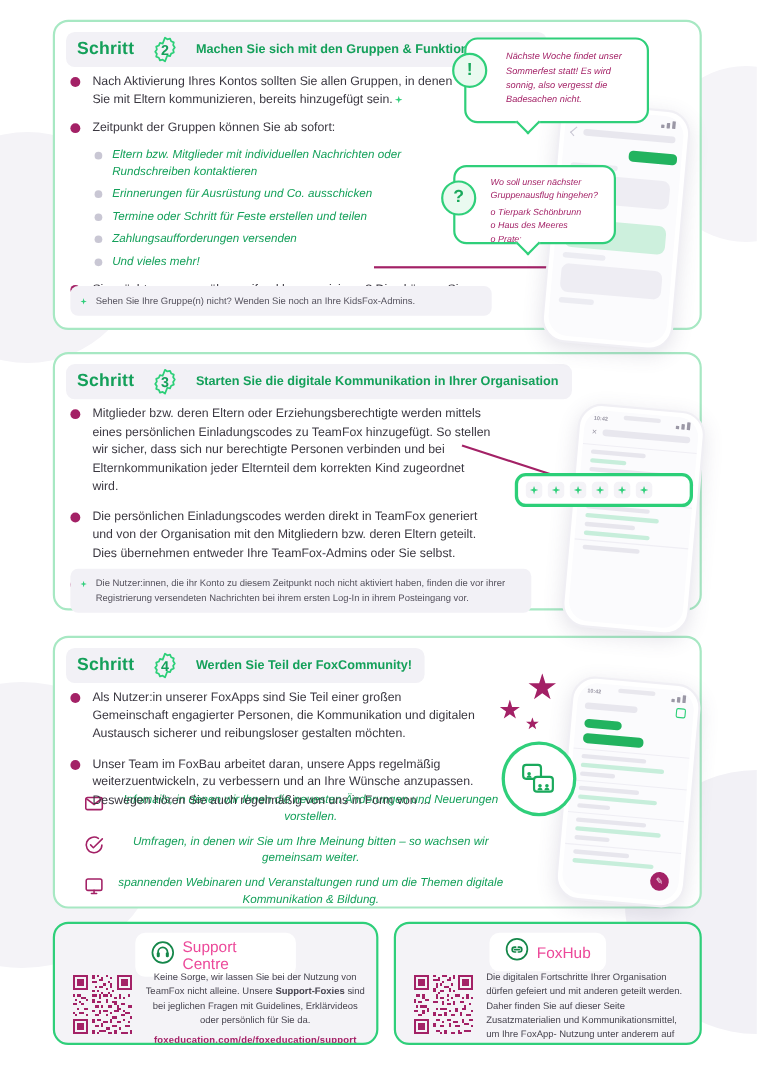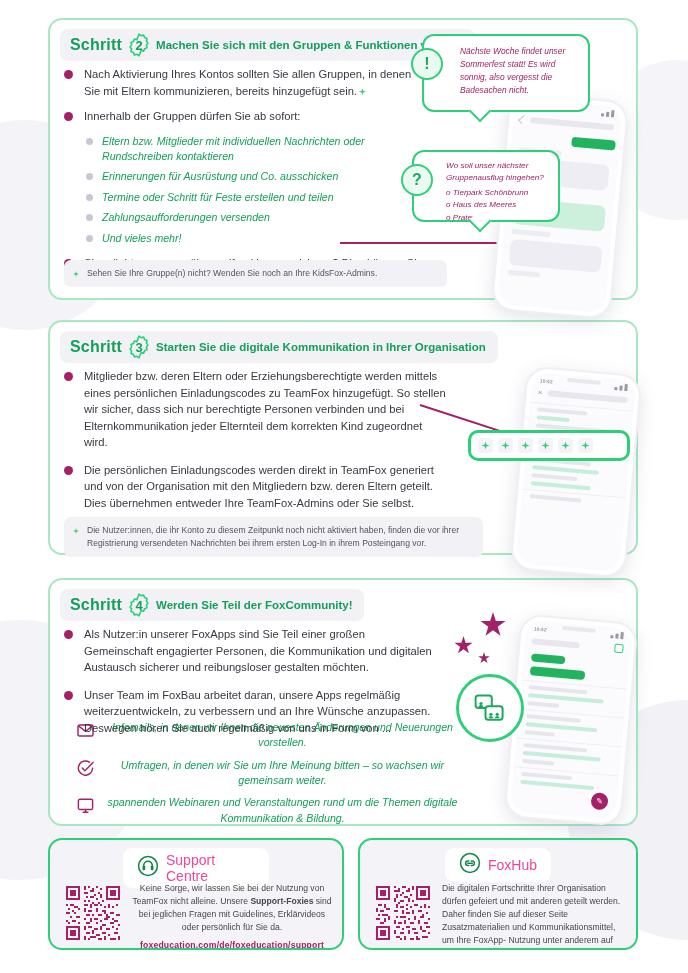--- a/index.html
+++ b/index.html
@@ -25,21 +25,21 @@
     border:2px solid #a7e8c3;
     border-radius:14px;
     background:#ffffff;
     box-sizing:border-box;
     z-index:2;
   }
   .card-inner{position:relative;width:100%;height:100%;}
 
   .hdr{
     position:absolute;left:10px;top:9px;
-    display:flex;align-items:center;gap:5px;
+    display:flex;align-items:center;gap:16px;
     background:#f2f1f6;border-radius:8px;
     padding:4px 12px 4px 10px;
     z-index:6;
   }
   .hdr .schritt{
     font-size:16px;font-weight:bold;color:#0f9d58;color:#14a05a;
     letter-spacing:.2px;
   }
   .badge{
     width:24px;height:24px;position:relative;flex:0 0 24px;
@@ -215,21 +215,21 @@
         <span class="title">Machen Sie sich mit den Gruppen &amp; Funktionen vertraut</span>
       </div>
 
       <div class="bullets" style="width:360px;top:46px;">
         <div class="bl">
           <span class="dot"></span>
           <span class="bl-txt"><span>Nach Aktivierung Ihres Kontos sollten Sie allen Gruppen, in denen Sie mit Eltern kommunizieren, bereits hinzugefügt sein.</span><span class="star"></span></span>
         </div>
         <div class="bl">
           <span class="dot"></span>
-          <span class="bl-txt">Innerhalb der Gruppen dürfen Sie ab sofort:</span>
+          <span class="bl-txt">Zeitpunkt der Gruppen können Sie ab sofort:</span>
         </div>
 
         <div style="margin-top:2px;">
           <div class="sub">
               <span class="sdot"></span>
               <span class="stxt">Eltern bzw. Mitglieder mit individuellen Nachrichten oder Rundschreiben kontaktieren</span>
             </div>
           <div class="sub">
               <span class="sdot"></span>
               <span class="stxt">Erinnerungen für Ausrüstung und Co. ausschicken</span>

